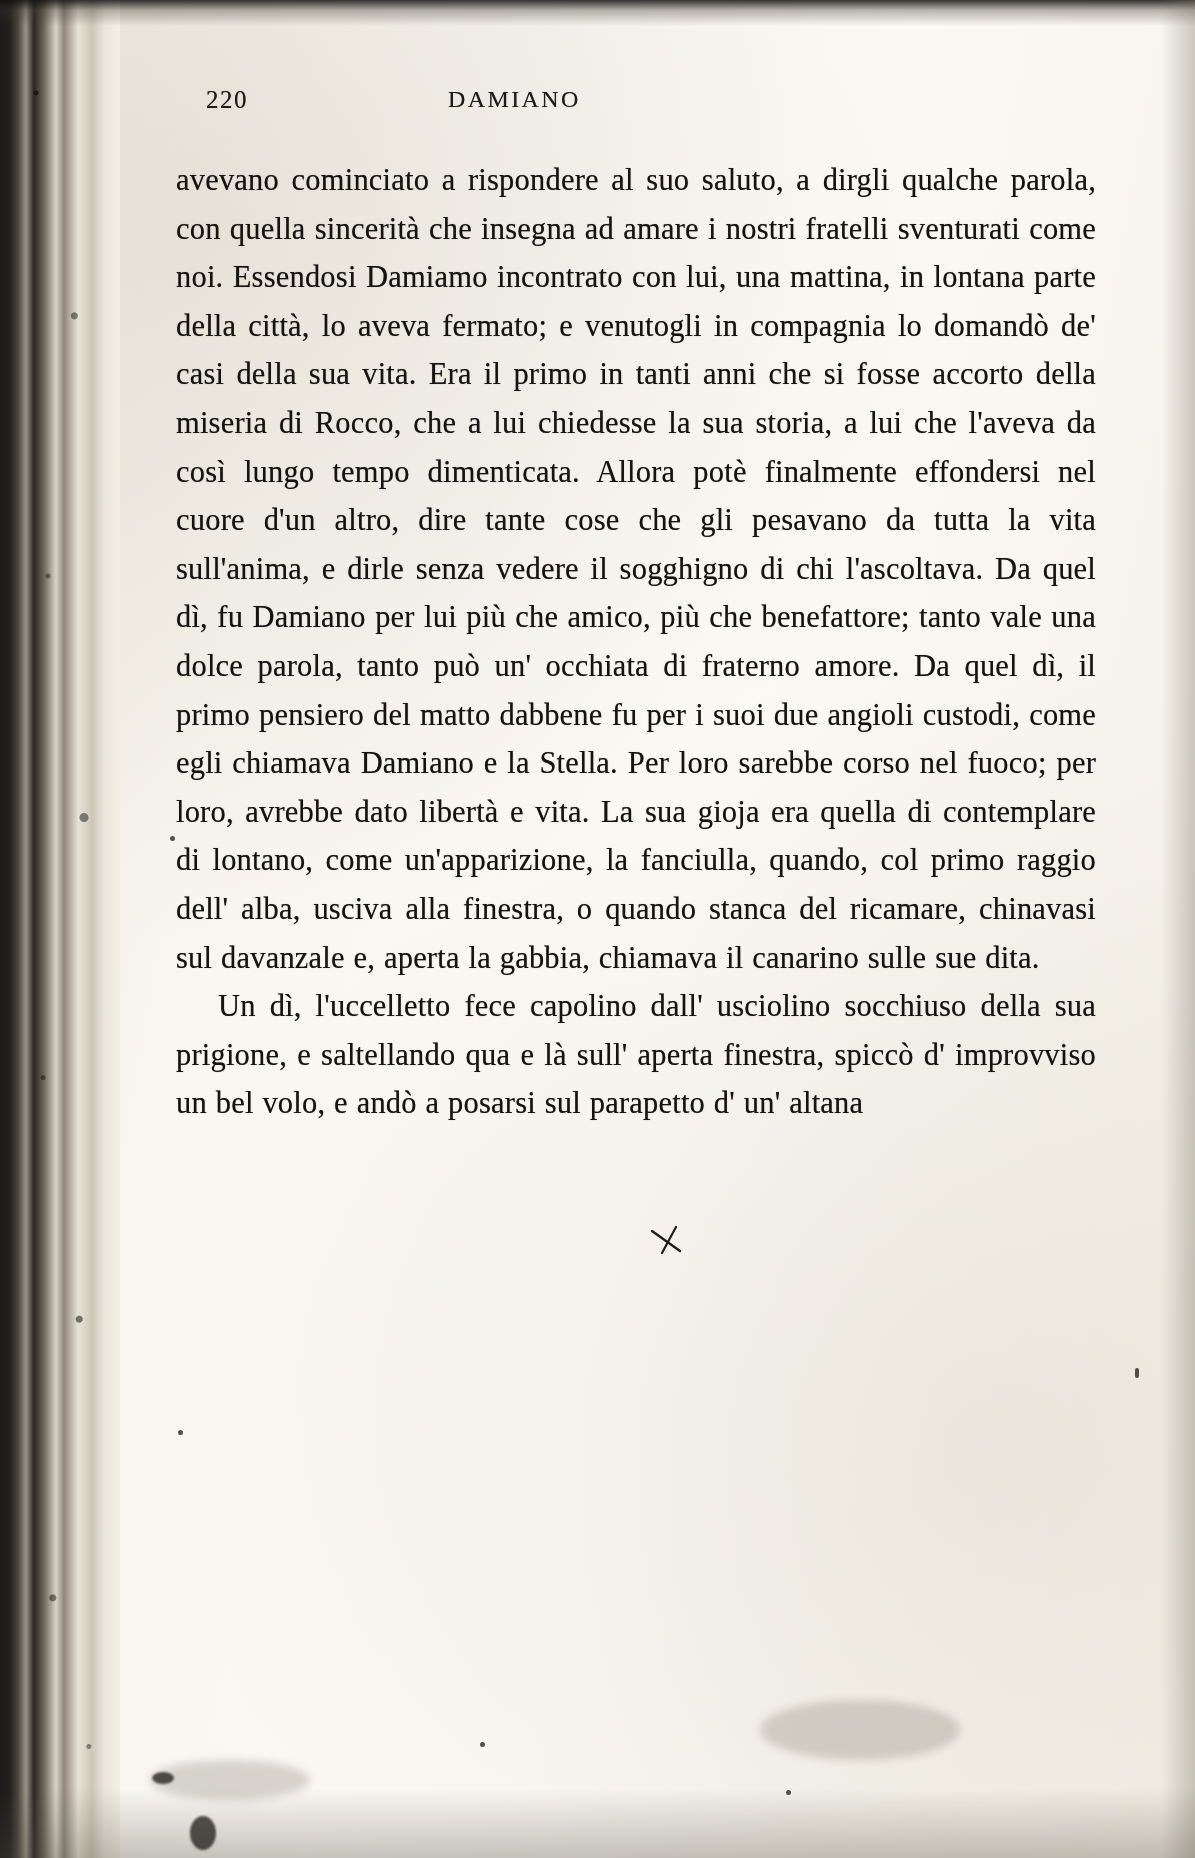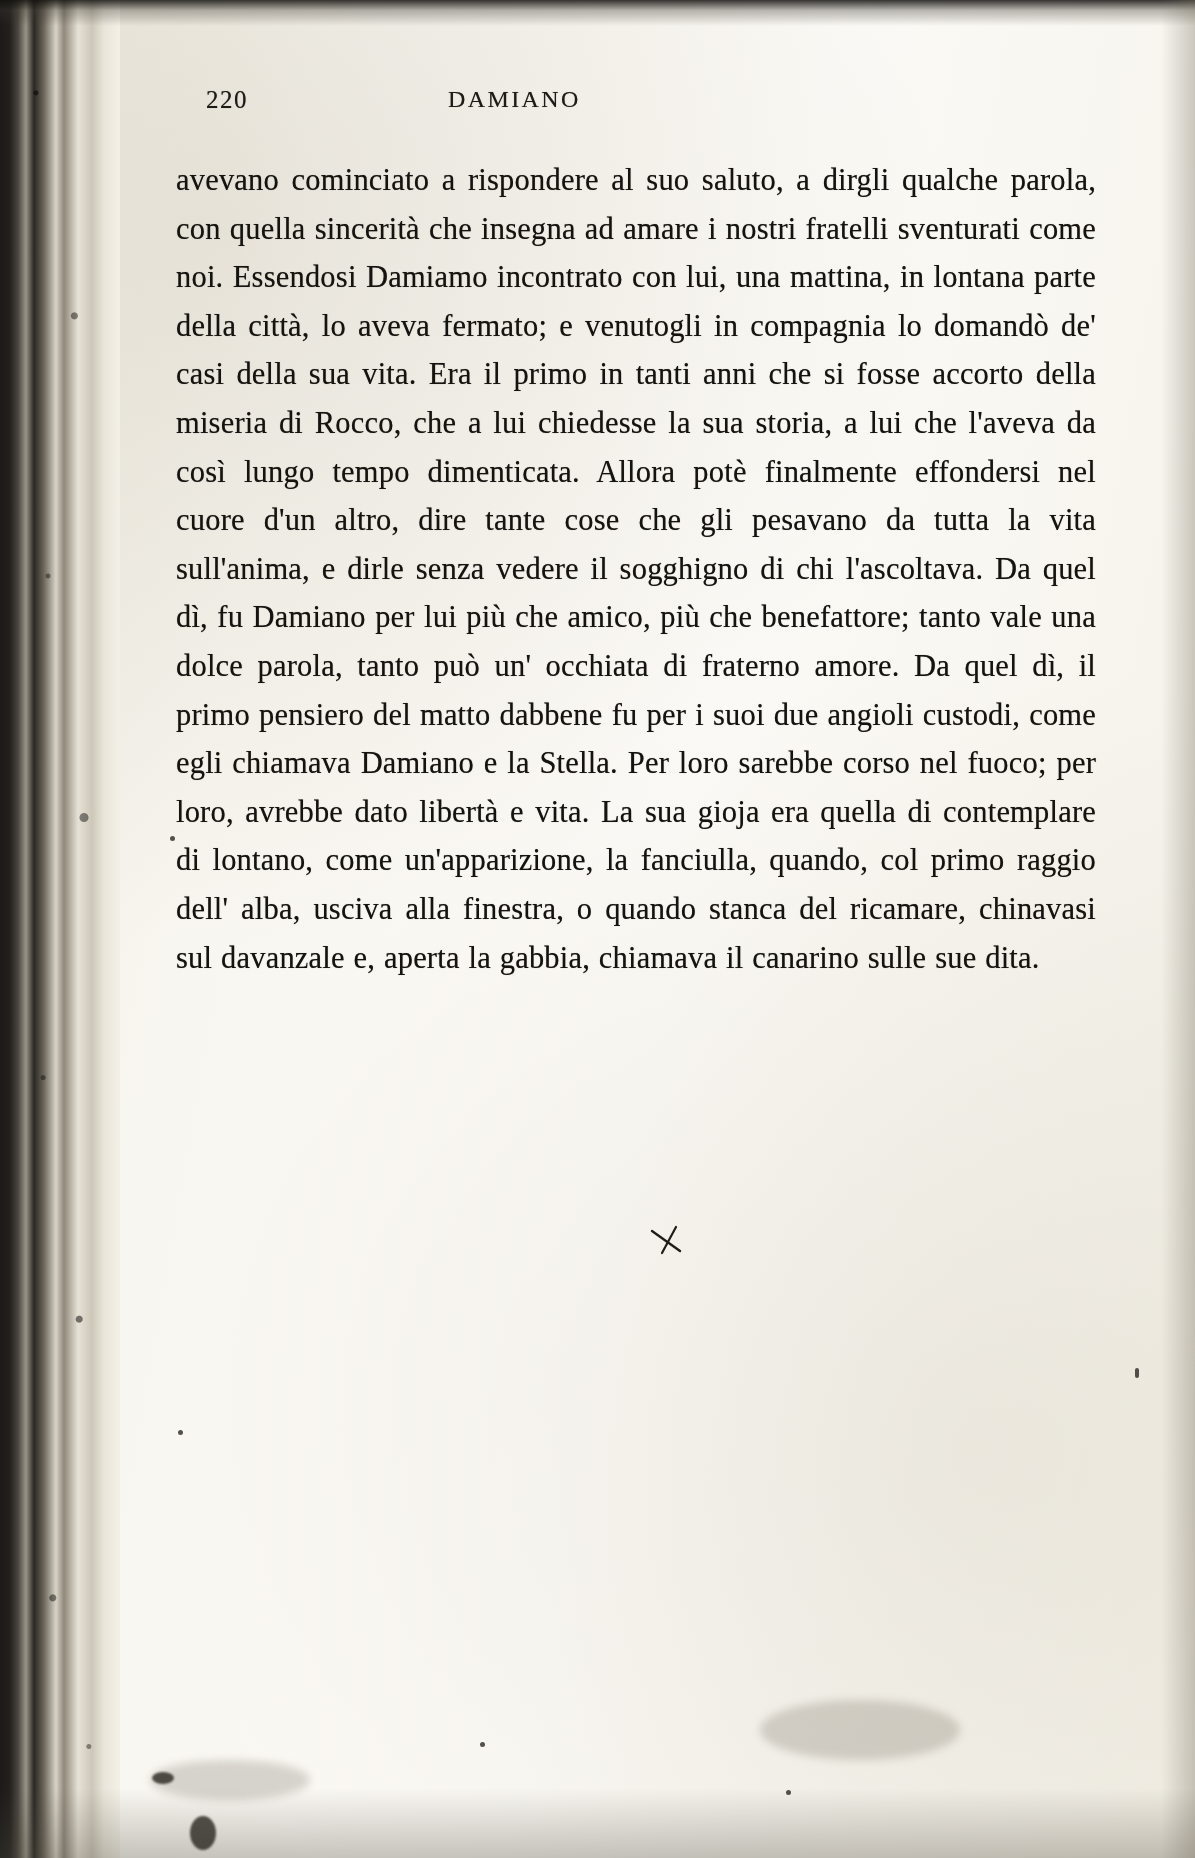--- a/index.html
+++ b/index.html
@@ -183,20 +183,21 @@
 
   <div class="content">
 
     <div class="header">
       <span class="folio">220</span>
       <span class="running-head">DAMIANO</span>
     </div>
 
     <div class="body-text">
       <p>avevano cominciato a rispondere al suo saluto, a dirgli qualche parola, con quella sincerità che insegna ad amare i nostri fratelli sventurati come noi. Essendosi Damiamo incontrato con lui, una mattina, in lontana parte della città, lo aveva fermato; e venutogli in compagnia lo domandò de' casi della sua vita. Era il primo in tanti anni che si fosse accorto della miseria di Rocco, che a lui chiedesse la sua storia, a lui che l'aveva da così lungo tempo dimenticata. Allora potè finalmente effondersi nel cuore d'un altro, dire tante cose che gli pesavano da tutta la vita sull'anima, e dirle senza vedere il sogghigno di chi l'ascoltava. Da quel dì, fu Damiano per lui più che amico, più che benefattore; tanto vale una dolce parola, tanto può un' occhiata di fraterno amore. Da quel dì, il primo pensiero del matto dabbene fu per i suoi due angioli custodi, come egli chiamava Damiano e la Stella. Per loro sarebbe corso nel fuoco; per loro, avrebbe dato libertà e vita. La sua gioja era quella di contemplare di lontano, come un'apparizione, la fanciulla, quando, col primo raggio dell' alba, usciva alla finestra, o quando stanca del ricamare, chinavasi sul davanzale e, aperta la gabbia, chiamava il canarino sulle sue dita.</p>
+      <p class="indent">Un dì, l'uccelletto fece capolino dall' usciolino socchiuso della sua prigione, e saltellando qua e là sull' aperta finestra, spiccò d' improvviso un bel volo, e andò a posarsi sul parapetto d' un' altana</p>
     </div>
 
     <svg class="pen-mark" viewBox="0 0 34 30">
       <path d="M2 6 L30 26" stroke="#201d18" stroke-width="2.4" fill="none" stroke-linecap="round"></path>
       <path d="M26 2 L12 28" stroke="#201d18" stroke-width="2.2" fill="none" stroke-linecap="round"></path>
     </svg>
 
   </div>
 </div>
 

